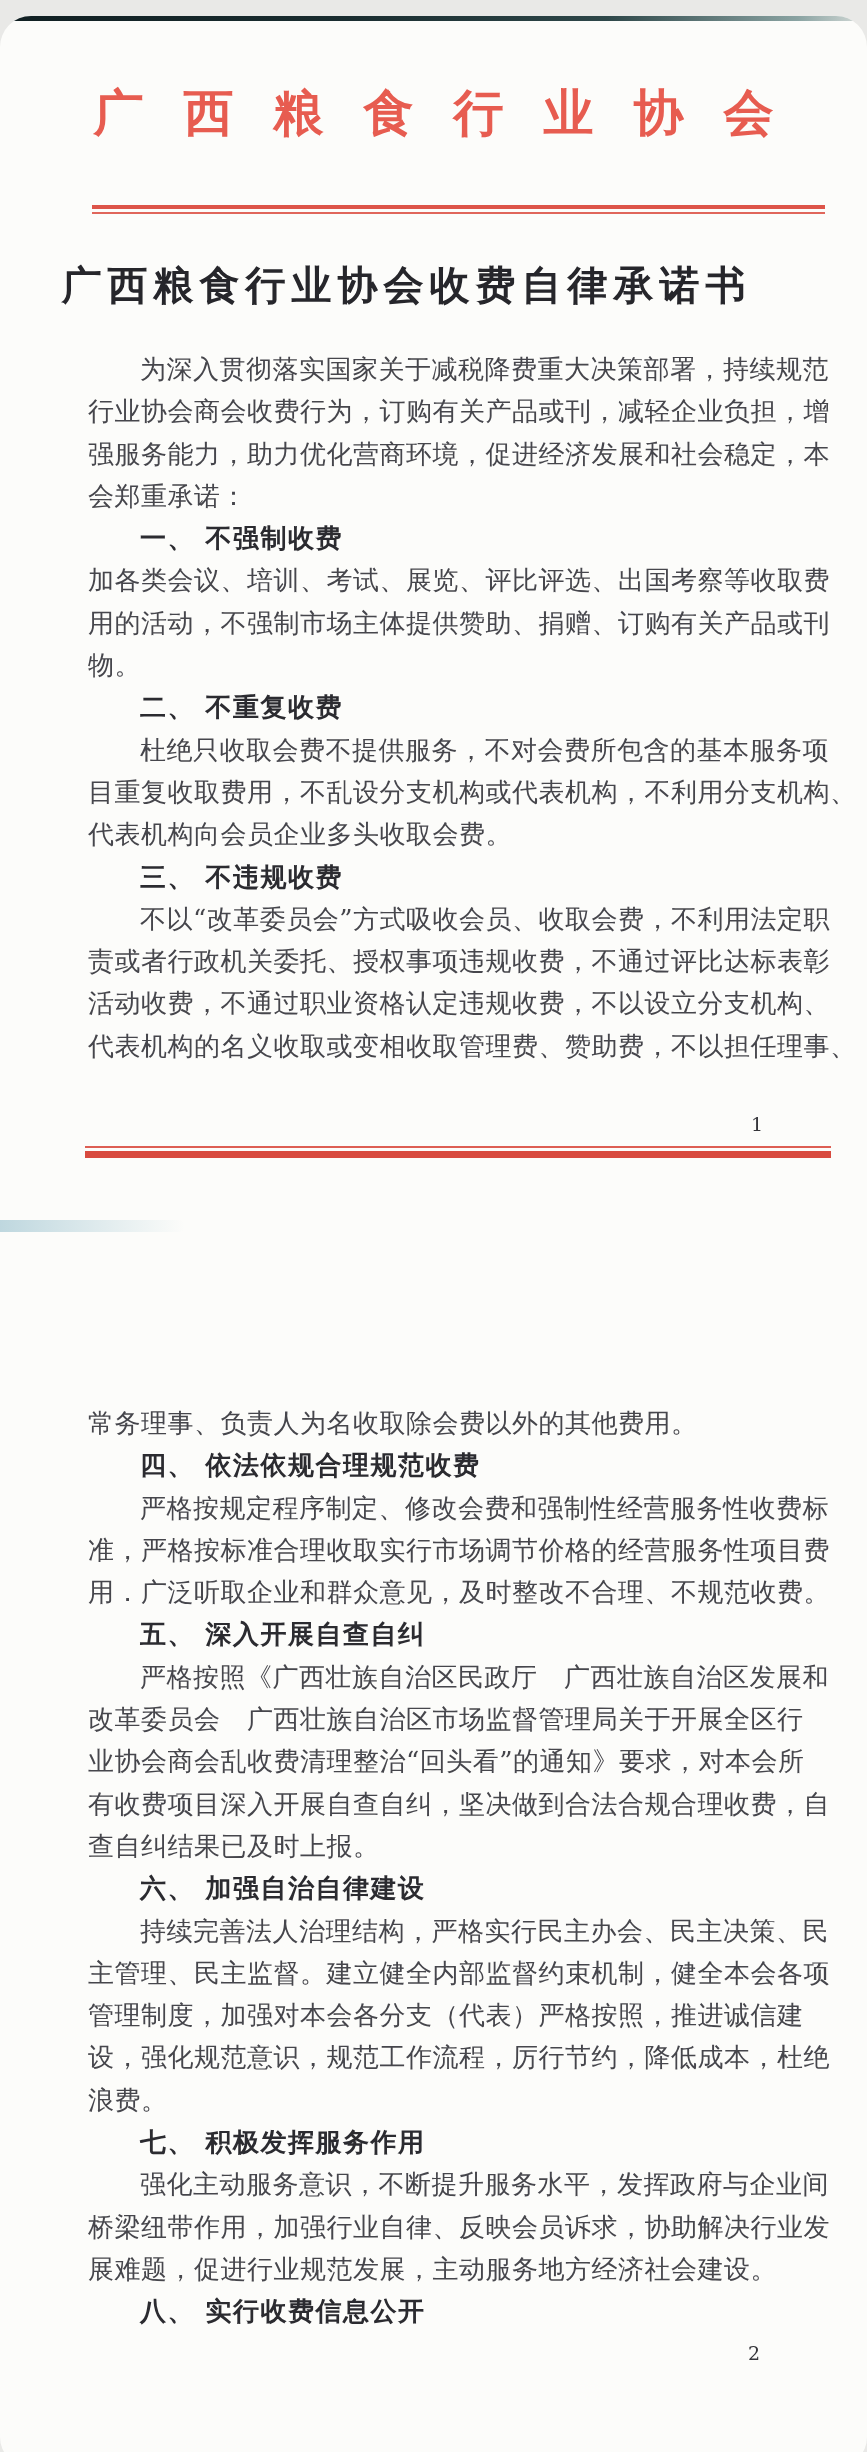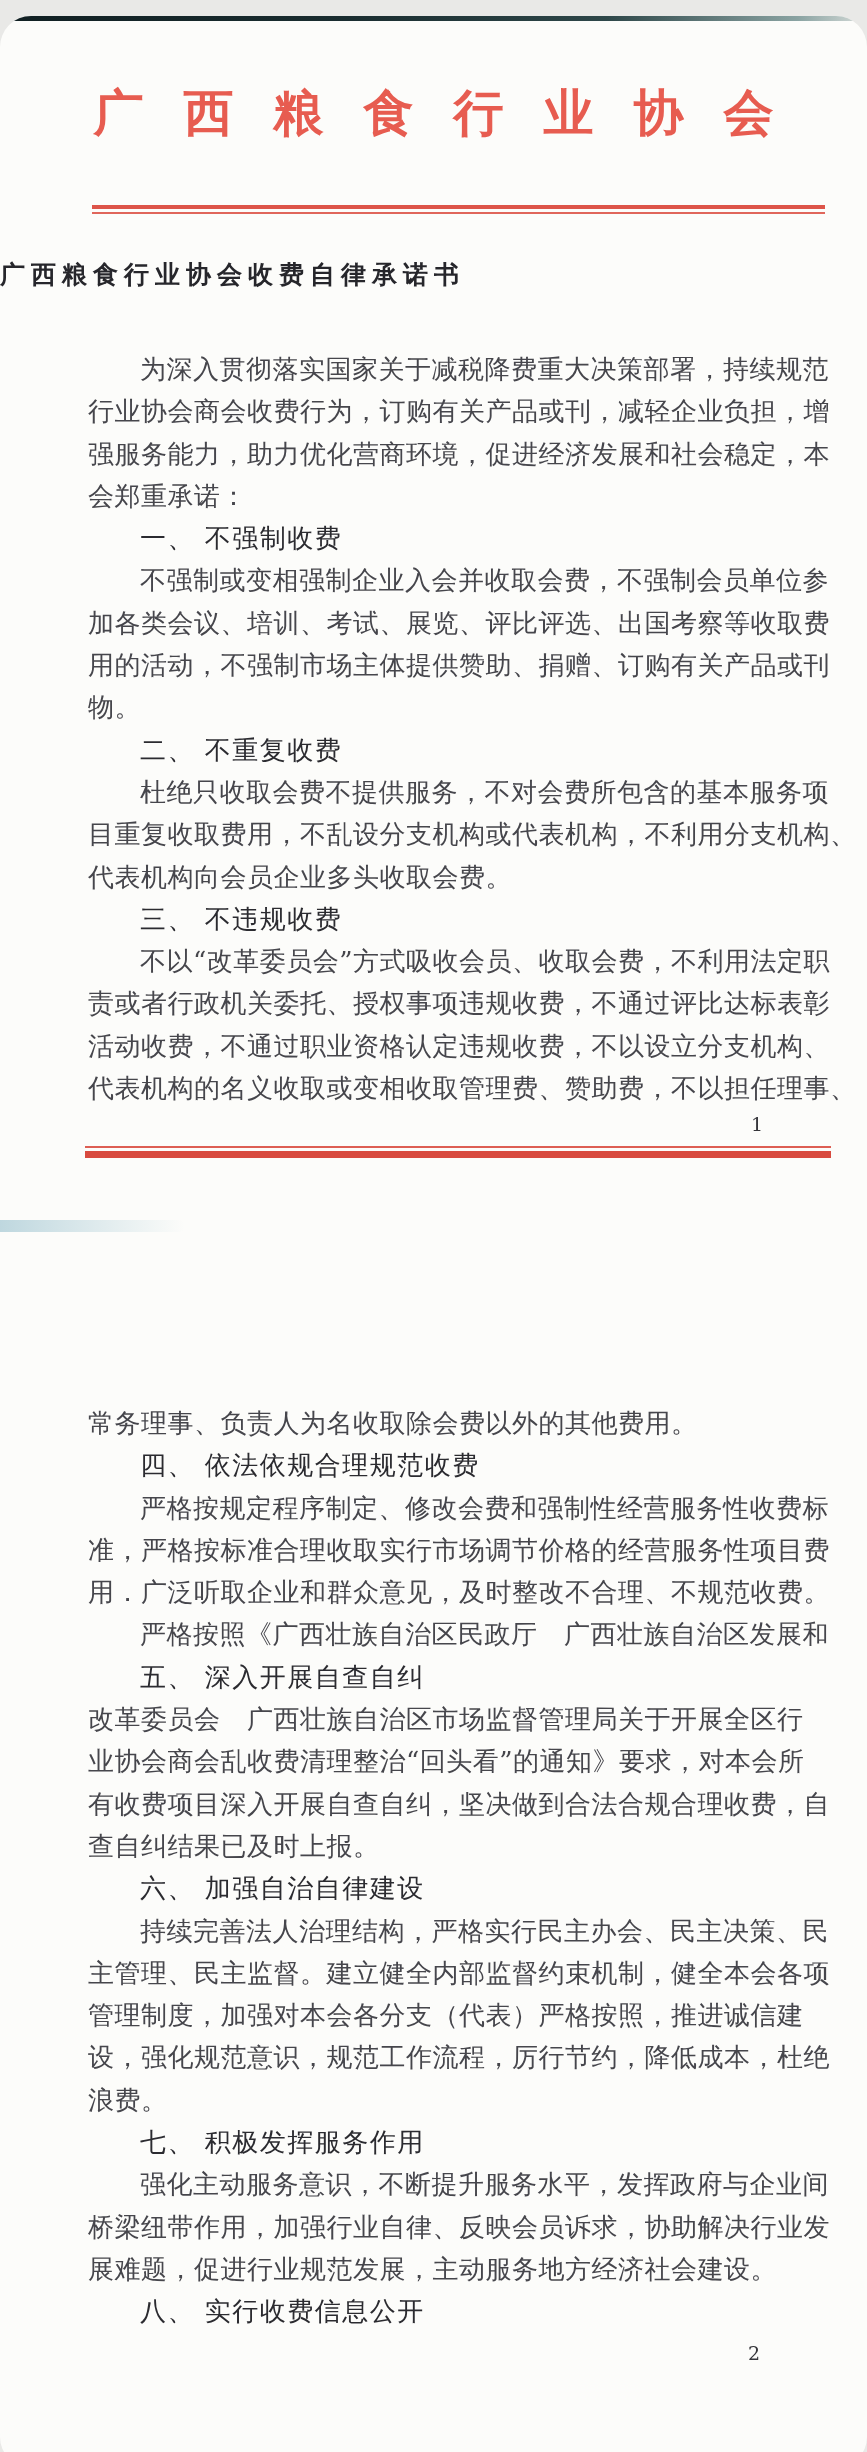--- a/index.html
+++ b/index.html
@@ -19,35 +19,35 @@
     position:absolute; top:64px; left:0; width:867px; text-align:center;
     font-size:50px; font-weight:700; color:#e75c50; white-space:nowrap;
   }
   .letterhead span { letter-spacing:40px; margin-right:-40px; }
   .head-rule { position:absolute; top:189px; left:92px; width:733px; }
   .head-rule .bar-thick { height:4px; background:#dd5449; }
   .head-rule .bar-thin  { height:2px; background:#e0665b; margin-top:3px; }
   
   .doc-title {
     position:absolute; top:242px; left:0; width:807px; margin:0;
-    font-size:25px; font-weight:700; color:#26262b; white-space:nowrap;
+    text-align:center; font-size:40px; font-weight:700; color:#26262b; white-space:nowrap;
   }
   .doc-title span { letter-spacing:6px; margin-right:-6px; }
   
   .body-lines {
     position:absolute; left:88px; width:750px;
     color:#46464c; font-size:26px; line-height:42.3px; letter-spacing:0.5px;
   }
   #page1-lines { top:332px; }
   #page2-lines { top:1386px; }
   .line { height:42.3px; white-space:nowrap; }
   .line.indent { padding-left:52px; }
   .line.heading {
     padding-left:52px; font-family:"DejaVu Sans", sans-serif;
-    font-weight:400; font-size:26px; color:#2b2b30; letter-spacing:1.5px;
+    font-weight:700; font-size:26px; color:#2b2b30; letter-spacing:1.5px;
   }
   
   .page-num { position:absolute; font-size:19px; color:#35353a; }
   .pn1 { top:1097px; left:751px; }
   .pn2 { top:2326px; left:748px; }
   
   .foot-rule { position:absolute; top:1130px; left:85px; width:746px; }
   .foot-rule .bar-thin  { height:2px; background:#dd5e53; }
   .foot-rule .bar-thick { height:7px; background:#d84a3f; margin-top:3px; }
   
@@ -76,21 +76,20 @@
   <h1 class="doc-title">
     <span>广西粮食行业协会收费自律承诺书</span>
   </h1>
 
   <div class="body-lines" id="page1-lines">
       <div class="line indent">为深入贯彻落实国家关于减税降费重大决策部署，持续规范</div>
       <div class="line flush">行业协会商会收费行为，订购有关产品或刊，减轻企业负担，增</div>
       <div class="line flush">强服务能力，助力优化营商环境，促进经济发展和社会稳定，本</div>
       <div class="line flush">会郑重承诺：</div>
       <div class="line heading">一、 不强制收费</div>
-      <div class="line indent">不强制或变相强制企业入会并收取会费，不强制会员单位参</div>
       <div class="line flush">加各类会议、培训、考试、展览、评比评选、出国考察等收取费</div>
       <div class="line flush">用的活动，不强制市场主体提供赞助、捐赠、订购有关产品或刊</div>
       <div class="line flush">物。</div>
       <div class="line heading">二、 不重复收费</div>
       <div class="line indent">杜绝只收取会费不提供服务，不对会费所包含的基本服务项</div>
       <div class="line flush">目重复收取费用，不乱设分支机构或代表机构，不利用分支机构、</div>
       <div class="line flush">代表机构向会员企业多头收取会费。</div>
       <div class="line heading">三、 不违规收费</div>
       <div class="line indent">不以“改革委员会”方式吸收会员、收取会费，不利用法定职</div>
       <div class="line flush">责或者行政机关委托、授权事项违规收费，不通过评比达标表彰</div>
@@ -106,22 +105,22 @@
   </div>
 
   <div class="smudge"></div>
 
   <div class="body-lines" id="page2-lines">
       <div class="line flush">常务理事、负责人为名收取除会费以外的其他费用。</div>
       <div class="line heading">四、 依法依规合理规范收费</div>
       <div class="line indent">严格按规定程序制定、修改会费和强制性经营服务性收费标</div>
       <div class="line flush">准，严格按标准合理收取实行市场调节价格的经营服务性项目费</div>
       <div class="line flush">用．广泛听取企业和群众意见，及时整改不合理、不规范收费。</div>
+      <div class="line heading">五、 深入开展自查自纠</div>
       <div class="line indent">严格按照《广西壮族自治区民政厅　广西壮族自治区发展和</div>
-      <div class="line heading">五、 深入开展自查自纠</div>
       <div class="line flush">改革委员会　广西壮族自治区市场监督管理局关于开展全区行</div>
       <div class="line flush">业协会商会乱收费清理整治“回头看”的通知》要求，对本会所</div>
       <div class="line flush">有收费项目深入开展自查自纠，坚决做到合法合规合理收费，自</div>
       <div class="line flush">查自纠结果已及时上报。</div>
       <div class="line heading">六、 加强自治自律建设</div>
       <div class="line indent">持续完善法人治理结构，严格实行民主办会、民主决策、民</div>
       <div class="line flush">主管理、民主监督。建立健全内部监督约束机制，健全本会各项</div>
       <div class="line flush">管理制度，加强对本会各分支（代表）严格按照，推进诚信建</div>
       <div class="line flush">设，强化规范意识，规范工作流程，厉行节约，降低成本，杜绝</div>
       <div class="line flush">浪费。</div>

